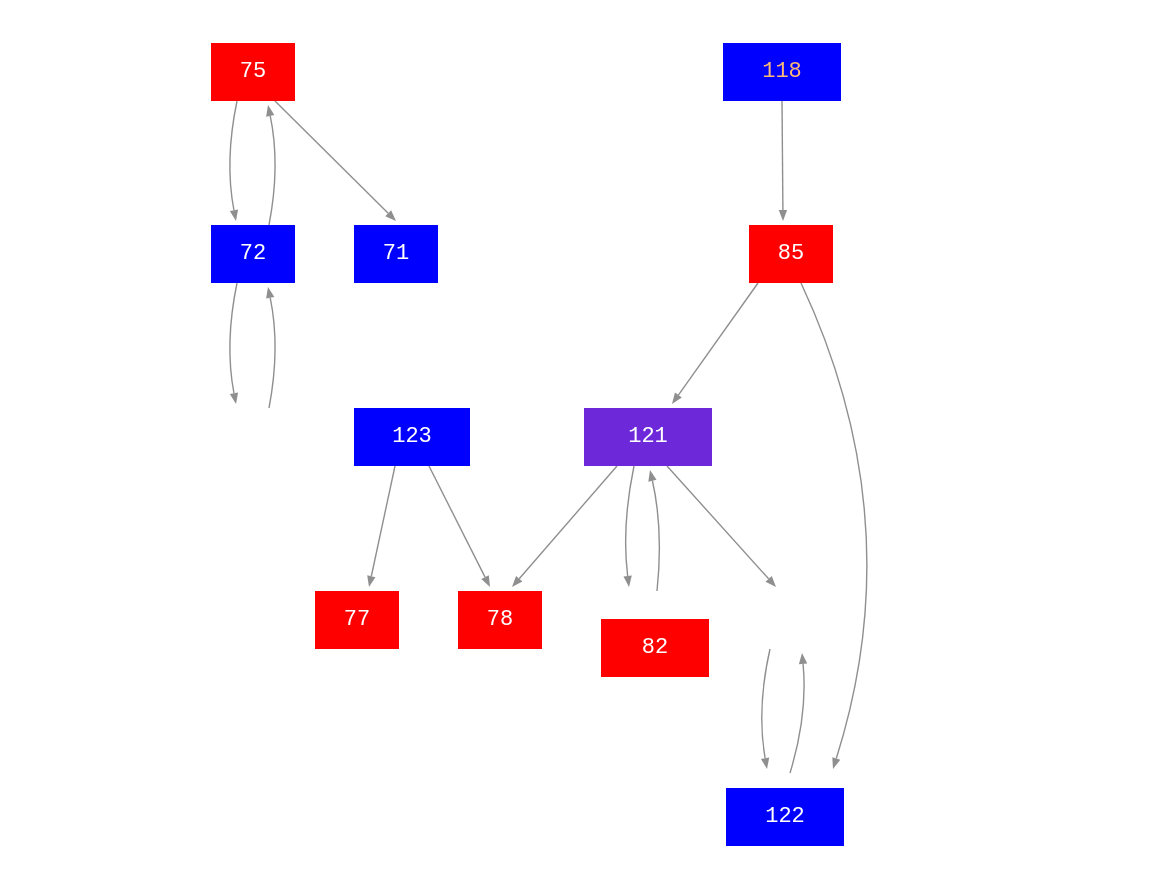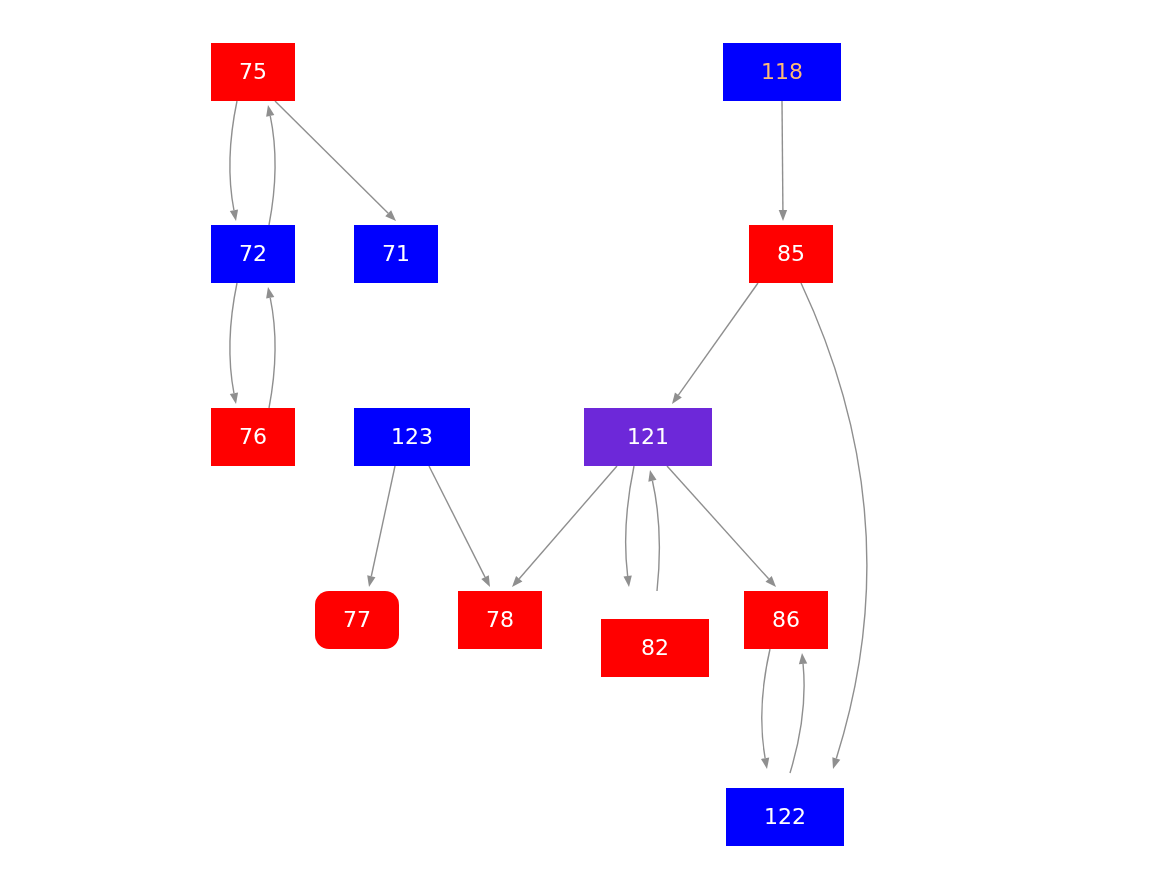--- a/index.html
+++ b/index.html
@@ -10,20 +10,21 @@
     width: 1167px;
     height: 875px;
     background: #ffffff;
     font-family: "DejaVu Sans", sans-serif;
     overflow: hidden;
   }
   #graph-canvas {
     position: relative;
     width: 1167px;
     height: 875px;
+    font-family: Liberation Mono, monospace;
   }
   #edges-svg {
     position: absolute;
     left: 0;
     top: 0;
   }
   #nodes-layer {
     position: absolute;
     left: 0;
     top: 0;
@@ -110,22 +111,20 @@
         <path d="M 790 773 Q 807.9404462825198 714.194044628252 803.0628350260839 663.9485333130666" fill="none" stroke="#8f8f8f" stroke-width="1.4"></path>
         <polygon points="802,653 807.2431841092548,663.5427235758345 798.882485942913,664.3543430502987" fill="#8f8f8f"></polygon>
       </g>
     </svg>
   <div id="nodes-layer">
       <div class="node" style="left: 211px; top: 43px; width: 84px; height: 58px; background: rgb(255, 0, 0); color: rgb(255, 255, 255);">75</div>
       <div class="node" style="left: 723px; top: 43px; width: 118px; height: 58px; background: rgb(0, 0, 255); color: #fdba74;">118</div>
       <div class="node" style="left: 211px; top: 225px; width: 84px; height: 58px; background: rgb(0, 0, 255); color: rgb(255, 255, 255);">72</div>
       <div class="node" style="left: 354px; top: 225px; width: 84px; height: 58px; background: rgb(0, 0, 255); color: rgb(255, 255, 255);">71</div>
       <div class="node" style="left: 741px; top: 225px; width: 84px; height: 58px; background: rgb(255, 0, 0); color: rgb(255, 255, 255); margin-left: 8px;">85</div>
-      <div class="node" style="left: 211px; top: 408px; width: 84px; height: 58px; background: rgb(255, 0, 0); color: rgb(255, 255, 255);">76</div>
       <div class="node" style="left: 354px; top: 408px; width: 116px; height: 58px; background: rgb(0, 0, 255); color: rgb(255, 255, 255);">123</div>
       <div class="node" style="left: 584px; top: 408px; width: 128px; height: 58px; background: #6d28d9; color: rgb(255, 255, 255);">121</div>
-      <div class="node" style="left: 315px; top: 591px; width: 84px; height: 58px; background: rgb(255, 0, 0); color: rgb(255, 255, 255); border-radius: 14px;">77</div>
+      <div class="node" style="left: 315px; top: 591px; width: 84px; height: 58px; background: rgb(255, 0, 0); color: rgb(255, 255, 255);">77</div>
       <div class="node" style="left: 458px; top: 591px; width: 84px; height: 58px; background: rgb(255, 0, 0); color: rgb(255, 255, 255);">78</div>
       <div class="node" style="left: 601px; top: 619px; width: 108px; height: 58px; background: rgb(255, 0, 0); color: #ffffff;">82</div>
-      <div class="node" style="left: 744px; top: 591px; width: 84px; height: 58px; background: rgb(255, 0, 0); color: rgb(255, 255, 255);">86</div>
       <div class="node" style="left: 726px; top: 773px; width: 118px; height: 58px; background: rgb(0, 0, 255); color: rgb(255, 255, 255); margin-top: 15px;">122</div>
     </div>
 </div>
 
 </body></html>

